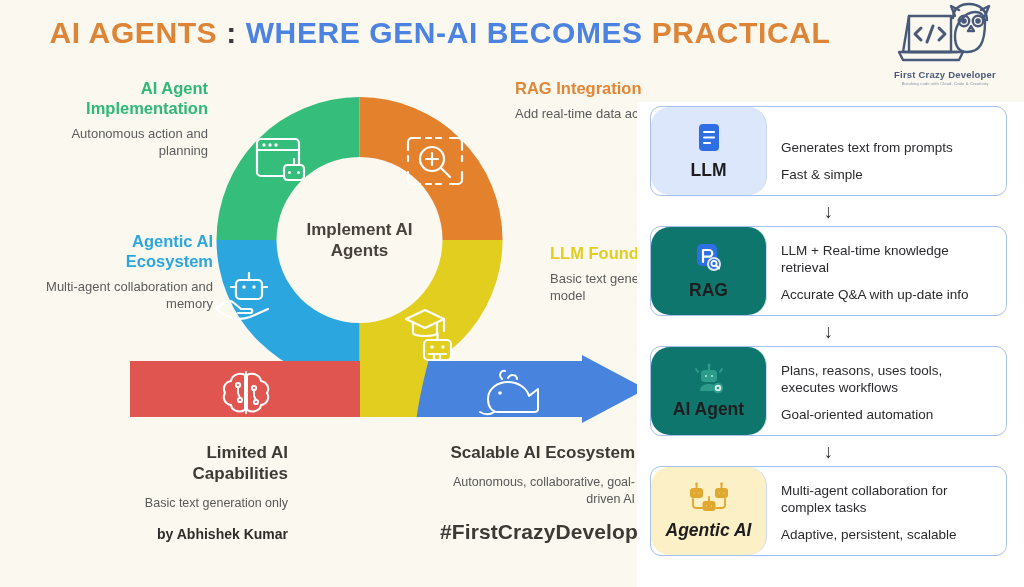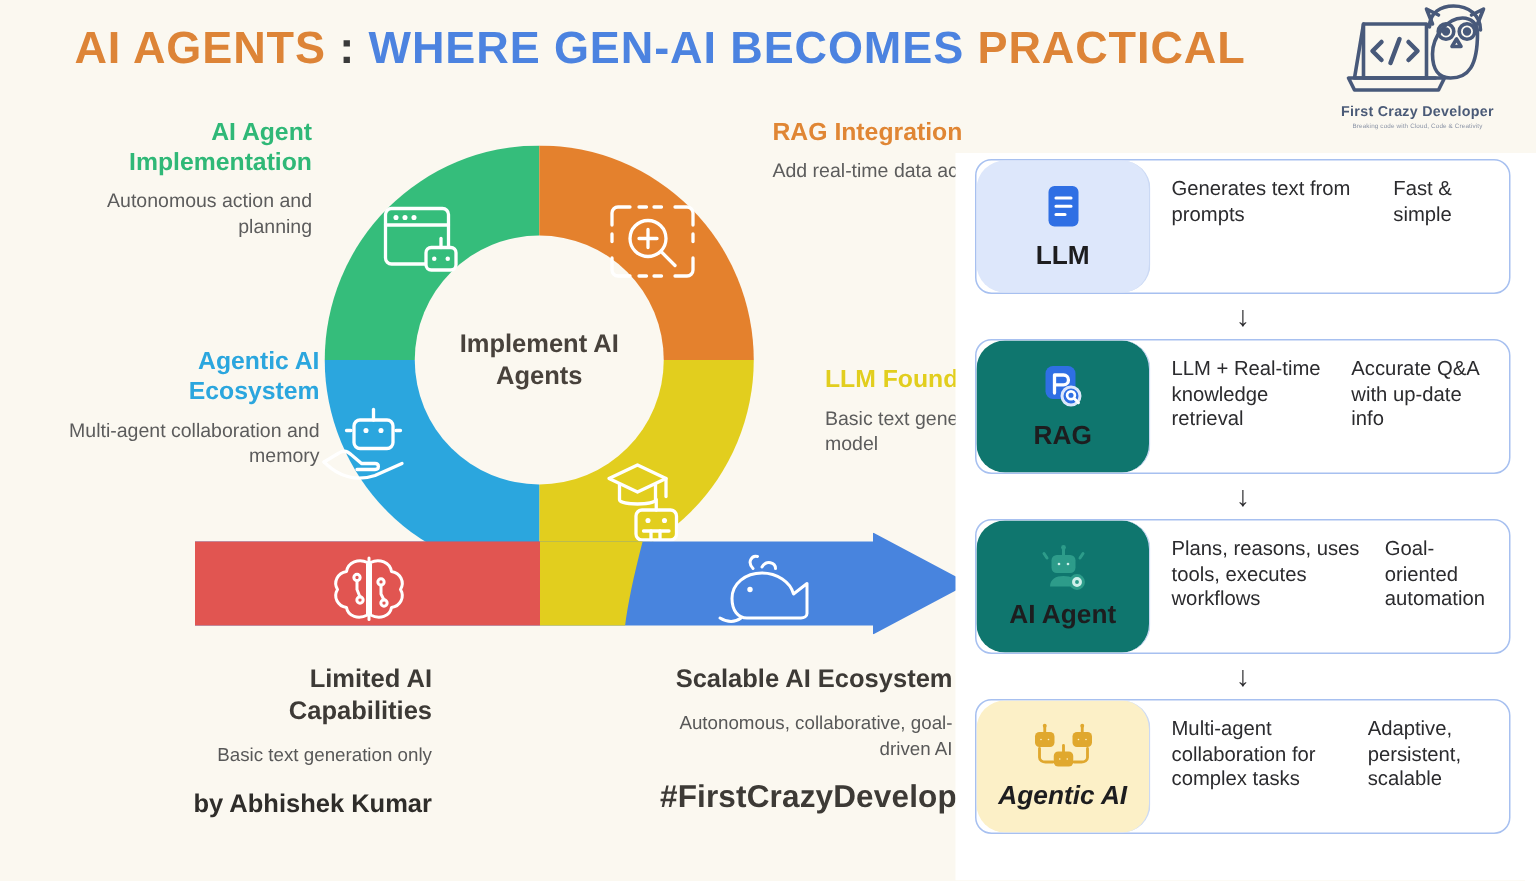--- a/index.html
+++ b/index.html
@@ -54,21 +54,21 @@
   #q-tr .hd { color:#E08634; }
   #q-bl { left:45px;  top:231px; width:168px; text-align:right; }
   #q-bl .hd { color:#2BA6DE; }
   #q-br { left:550px; top:243px; width:140px; text-align:left; }
   #q-br .hd { color:#E2CE1E; }
 
   
   .blabel { position:absolute; text-align:right; }
   .blabel .hd { font-size:17px; font-weight:700; color:#3d3a36; line-height:1.24; }
   .blabel .sb { font-size:12.5px; color:#585858; line-height:1.34; margin-top:11px; }
-  .blabel .by { font-size:17px; font-weight:700; color:#2f2d2a; margin-top:14px; }
+  .blabel .by { font-size:14px; font-weight:700; color:#2f2d2a; margin-top:14px; }
   .blabel .hash { font-size:21px; font-weight:700; color:#3d3a36; margin-top:12px; letter-spacing:.1px;}
   #b-left  { left:110px; top:442px; width:178px; }
   #b-right { left:440px; top:442px; width:195px; }
 
   
   .panel {
     position:absolute; left:637px; top:102px; width:387px; height:485px;
     background:#FFFFFF;
   }
   .cards { position:absolute; left:650px; top:106px; width:357px; }
@@ -78,21 +78,21 @@
     background:#fff; height:90px;
   }
   .card-icon {
     width:116px; flex:0 0 116px;
     display:flex; flex-direction:column; align-items:center; justify-content:center;
     gap:4px; border-right:1.4px solid #CBD9F4;border-radius:19px;
   }
   .card-icon .lbl { font-size:17.5px; font-weight:700; color:#1d1d1f; }
   .card-body {
     flex:1; padding:11px 12px 11px 14px;
-    display:flex; flex-direction:row; justify-content:flex-end; gap:11px;
+    display:flex; flex-direction:column; justify-content:flex-end; gap:11px;
   }
   .card-body .l1 { font-size:13.5px; color:#2b2b2e; line-height:1.24; }
   .card-body .l2 { font-size:13.5px; color:#2b2b2e; line-height:1.24; }
   .arrow-down {
     height:30px; display:flex; align-items:center; justify-content:center;
     color:#2b2b2e; font-size:19px; line-height:1;
   }
   .c-llm   { background:#DDE7FB; }
   .c-rag   { background:#0f766e; }
   .c-agent { background:#0f766e; }

